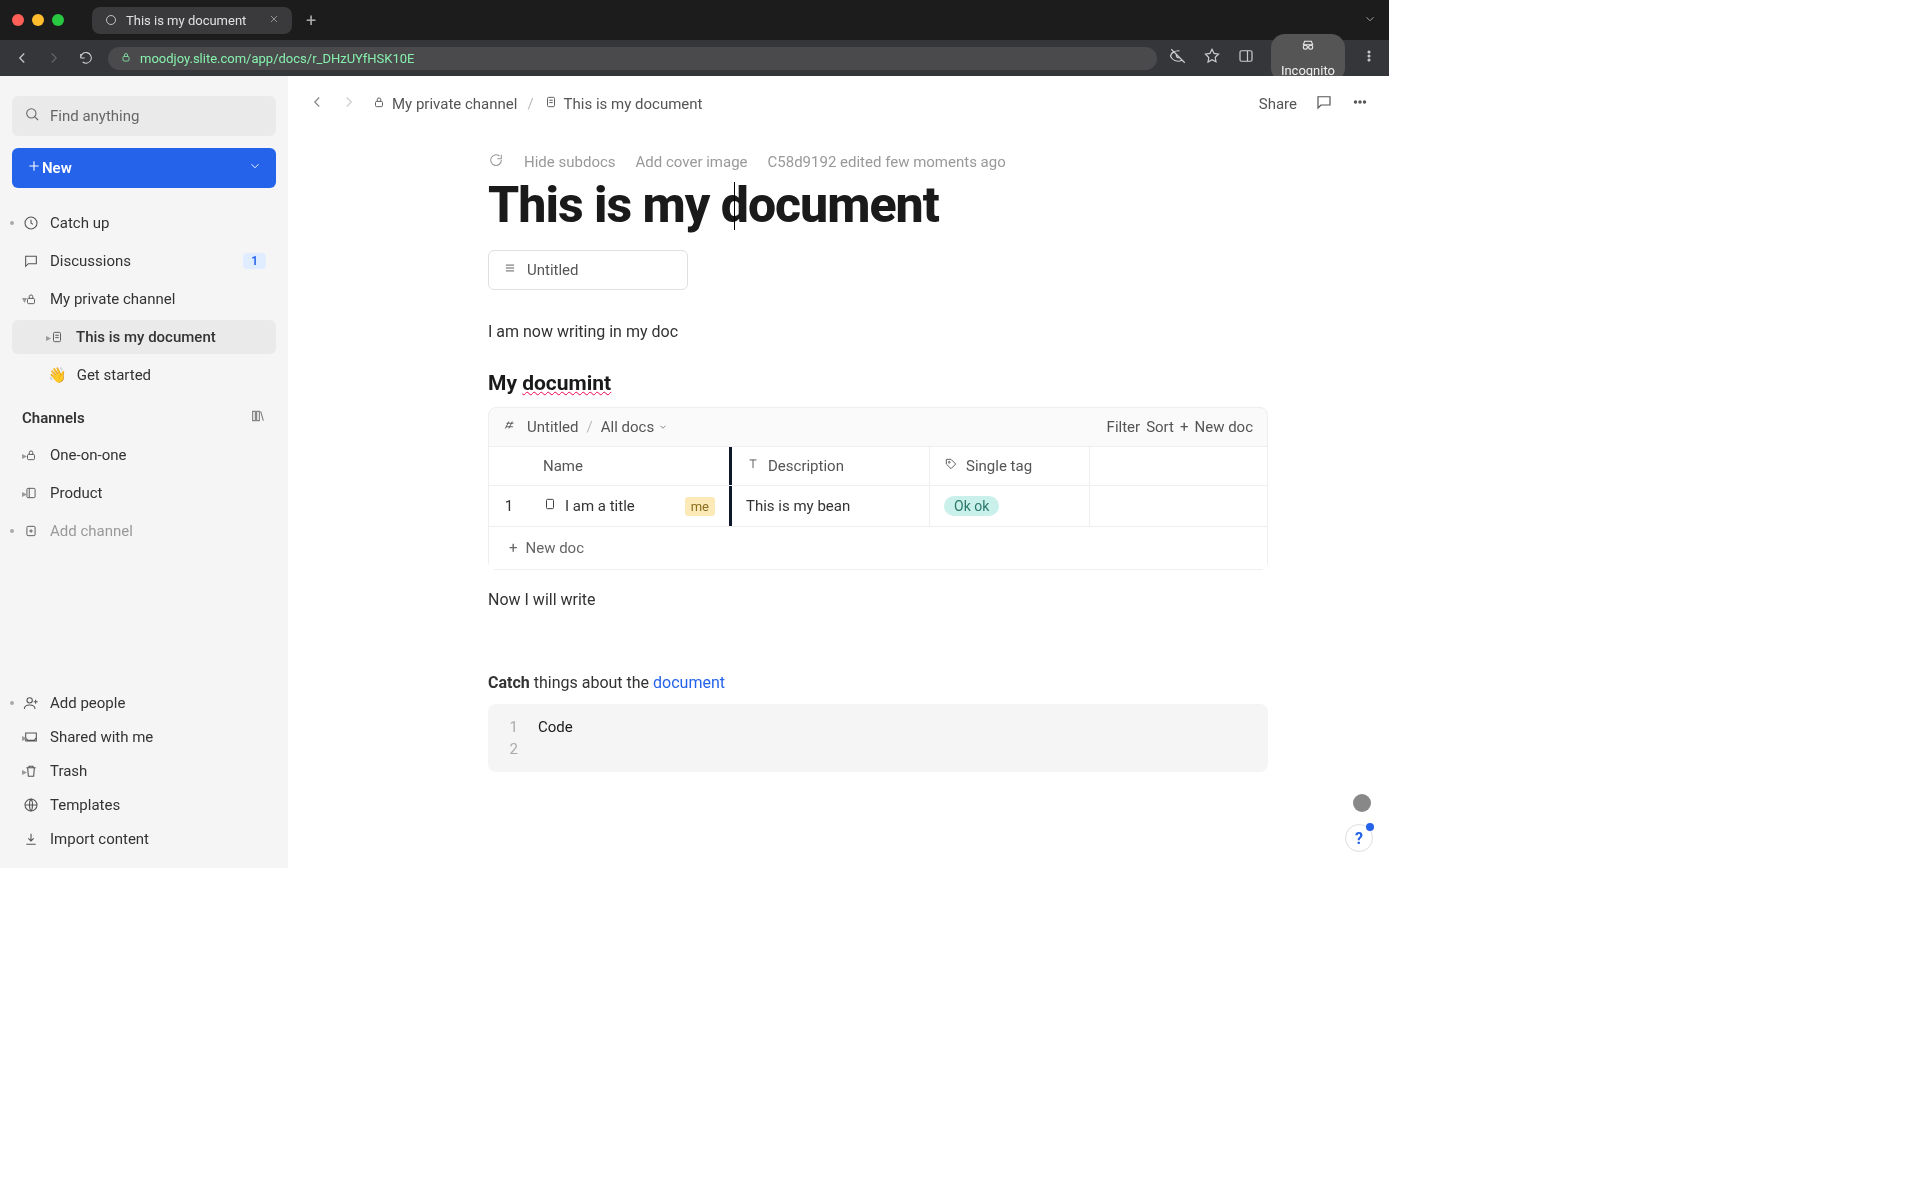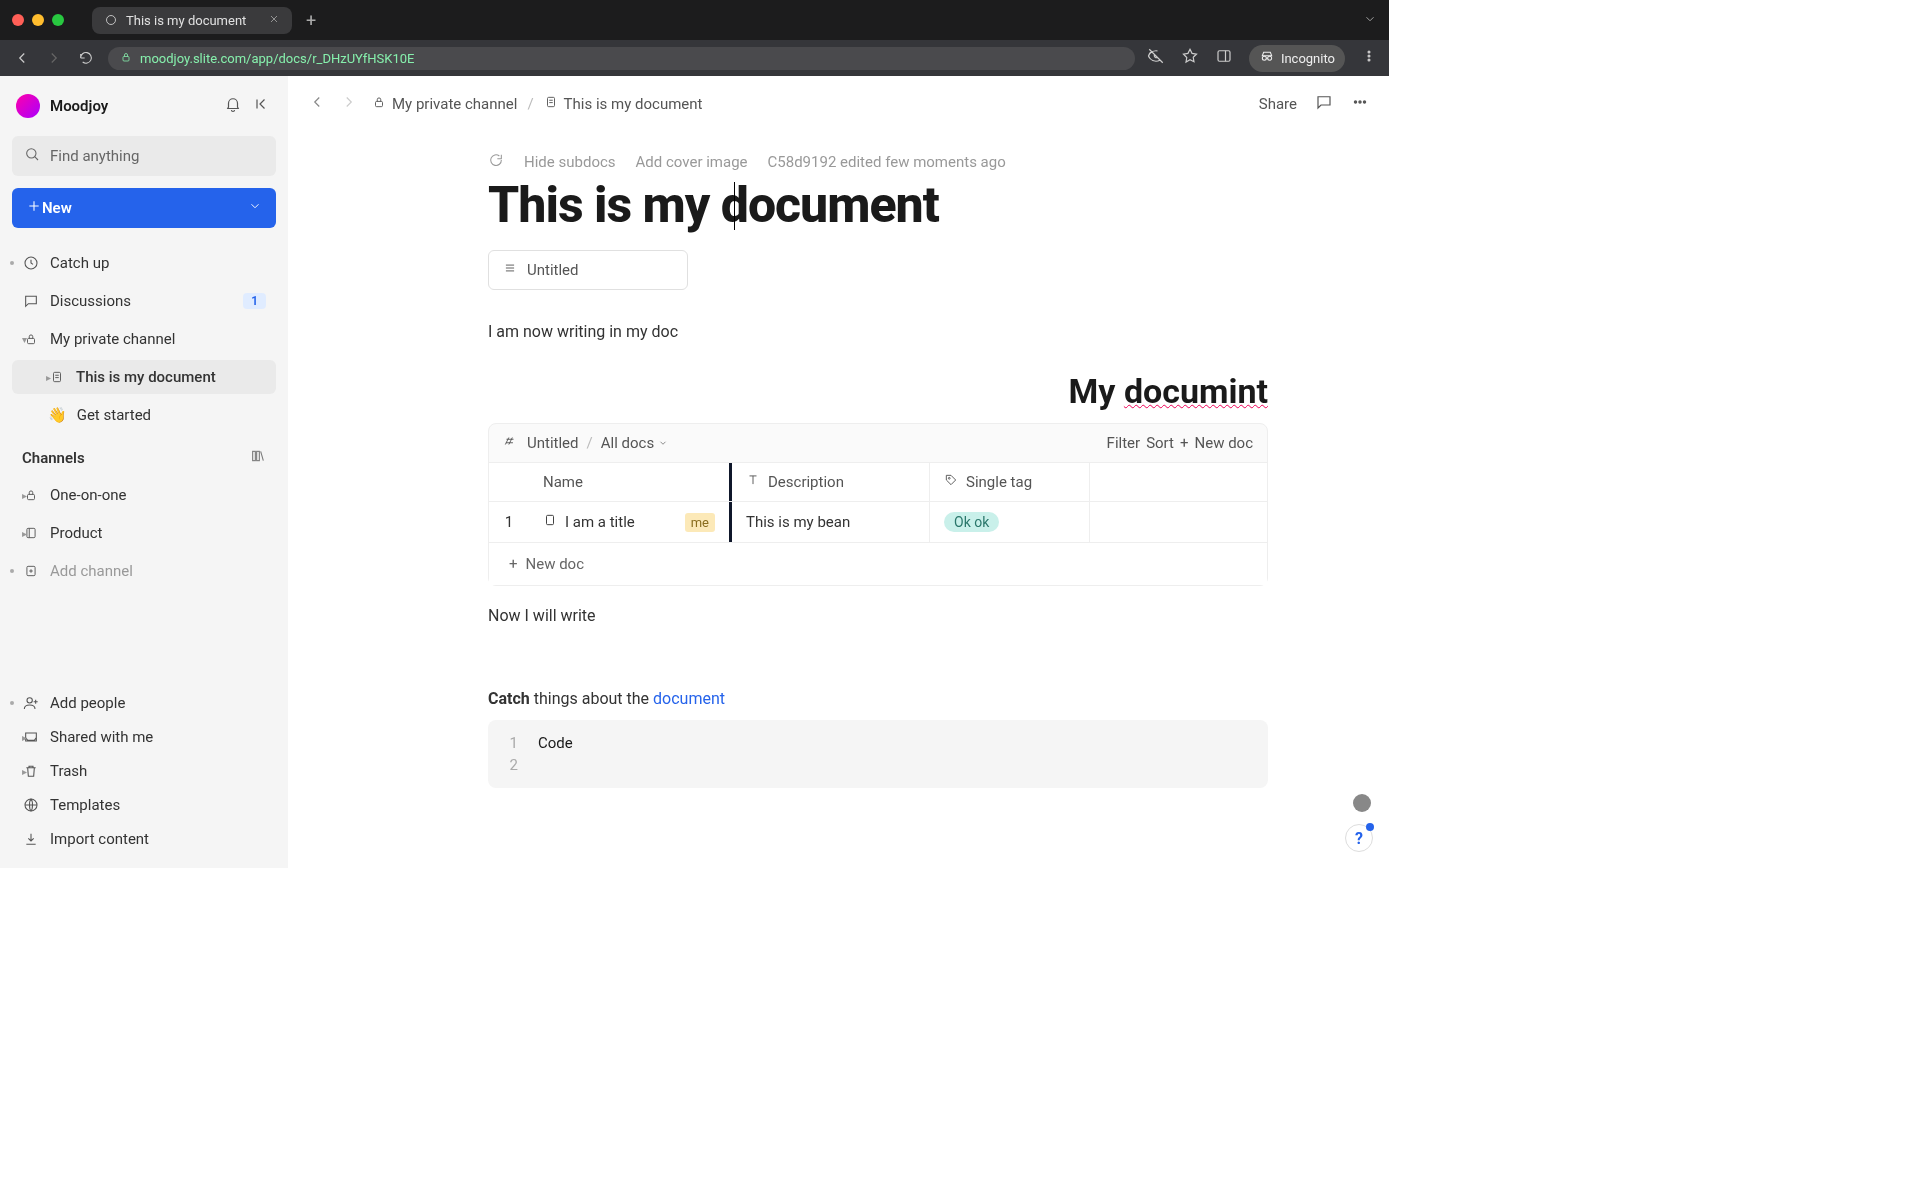--- a/index.html
+++ b/index.html
@@ -14,21 +14,21 @@
 .tab { background: #3a3a3c; border-radius: 8px; padding: 6px 12px; display: flex; align-items: center; gap: 8px; color: #e0e0e0; font-size: 13px; margin-left: 20px; min-width: 200px; }
 .tab-icon { width: 14px; height: 14px; display: flex; align-items: center; justify-content: center; }
 .tab-close { margin-left: auto; color: #aaa; cursor: pointer; }
 .tab-add { color: #aaa; font-size: 18px; margin-left: 6px; cursor: pointer; }
 .titlebar-right { margin-left: auto; color: #aaa; }
 .urlbar { height: 36px; background: #35363a; display: flex; align-items: center; padding: 0 12px; gap: 12px; color: #ccc; }
 .urlbar .navbtn { width: 20px; height: 20px; display: flex; align-items: center; justify-content: center; cursor: pointer; color: #ccc; }
 .urlbar .navbtn.disabled { color: #666; }
 .addrbox { flex: 1; background: #4a4a4d; border-radius: 16px; padding: 4px 12px; display: flex; align-items: flex-end; gap: 8px; font-size: 13px; color: #86efac; }
 .url-actions { display: flex; gap: 16px; align-items: center; color: #ccc; }
-.incognito-badge { display: flex; align-items: center; gap: 6px; font-size: 13px; color: #eee; background: #555; padding: 4px 10px; border-radius: 14px; }
+.incognito-badge { display: flex; align-items: center; gap: 6px; font-size: 13px; color: #eee; background: #555; padding: 4px 10px; border-radius: 14px; flex-direction: column; }
 .app { flex: 1; display: flex; background: #fff; }
 .sidebar { width: 288px; background: #f5f5f5; display: flex; flex-direction: column; padding: 12px; gap: 4px; }
 .workspace-header { display: flex; align-items: center; gap: 10px; padding: 6px 4px; }
 .workspace-avatar { width: 24px; height: 24px; border-radius: 50%; background: linear-gradient(135deg,#f0a,#a0f); }
 .workspace-name { font-weight: 600; font-size: 15px; }
 .workspace-header .icons { margin-left: auto; display: flex; gap: 12px; color: #555; }
 .search-box { background: #eaeaea; border-radius: 6px; padding: 10px 12px; display: flex; align-items: center; gap: 10px; color: #666; font-size: 15px; margin-top: 8px; }
 .new-btn { background: #2563eb; color: #fff; border-radius: 6px; padding: 10px 14px; display: flex; align-items: center; font-weight: 600; font-size: 15px; margin-top: 8px; cursor: pointer; position: relative; }
 .new-btn .chev { margin-left: auto; }
 .side-item { display: flex; align-items: center; gap: 10px; padding: 8px 10px; font-size: 15px; color: #333; border-radius: 6px; cursor: pointer; position: relative; }
@@ -50,21 +50,21 @@
 .breadcrumb .sep { color: #bbb; }
 .breadcrumb .crumb { display: flex; align-items: center; gap: 6px; }
 .topbar-right { margin-left: auto; display: flex; align-items: center; gap: 18px; color: #555; font-size: 15px; }
 .doc { padding: 20px 0 40px 200px; max-width: 980px; }
 .doc-meta { display: flex; align-items: center; gap: 20px; color: #999; font-size: 15px; margin-bottom: 4px; }
 .doc-meta .item { cursor: pointer; }
 .doc-title { font-size: 50px; font-weight: 800; letter-spacing: -1px; margin: 4px 0 16px; position: relative; }
 .text-cursor { position: absolute; width: 1px; height: 48px; background: #000; left: 246px; top: 6px; }
 .subdoc-pill { border: 1px solid #e0e0e0; border-radius: 6px; padding: 10px 14px; display: inline-flex; align-items: center; gap: 10px; color: #555; font-size: 15px; margin-bottom: 20px; min-width: 200px; }
 .doc p { font-size: 16px; color: #333; margin: 12px 0; }
-.doc h2 { font-size: 34px; font-weight: 700; margin: 30px 0 12px; text-align: right; }
+.doc h2 { font-size: 21px; font-weight: 700; margin: 30px 0 12px; }
 .spellcheck { text-decoration: underline wavy #e05; text-decoration-thickness: 1px; }
 .table-wrap { border: 1px solid #eee; border-radius: 8px; background: #fafafa; margin: 10px 0 20px; }
 .table-head { display: flex; align-items: center; padding: 10px 14px; gap: 10px; color: #555; font-size: 15px; }
 .table-head .crumbpath { display: flex; gap: 8px; align-items: center; }
 .table-head .right { margin-left: auto; display: flex; gap: 6px; align-items: center; }
 .table-head .right .btn { cursor: pointer; }
 .table-head .right .newdoc { display: flex; gap: 6px; align-items: center; }
 .grid-header { display: flex; border-top: 1px solid #eee; border-bottom: 1px solid #eee; background: #fff; }
 .grid-header .cell { padding: 10px 14px; font-size: 15px; color: #555; display: flex; align-items: center; gap: 8px; }
 .col-num { width: 40px; justify-content: center; }
@@ -166,32 +166,20 @@
             <circle cx="12" cy="6" r="1.5" fill="currentColor"></circle>
             <circle cx="12" cy="12" r="1.5" fill="currentColor"></circle>
             <circle cx="12" cy="18" r="1.5" fill="currentColor"></circle>
           </svg></span>
     </div>
   </div>
 
   <div class="app">
 
     <div class="sidebar">
-      <div class="workspace-header">
-        <div class="workspace-avatar"></div>
-        <span class="workspace-name">Moodjoy</span>
-        <div class="icons">
-          <span><svg width="18" height="18" viewBox="0 0 24 24">
-                <path d="M6 16V11a6 6 0 0 1 12 0v5l1 2H5zM10 20a2 2 0 0 0 4 0"></path>
-              </svg></span>
-          <span><svg width="18" height="18" viewBox="0 0 24 24">
-                <path d="M14 6l-6 6 6 6M4 6v12"></path>
-              </svg></span>
-        </div>
-      </div>
 
       <div class="search-box">
         <span><svg width="16" height="16" viewBox="0 0 24 24">
               <circle cx="11" cy="11" r="7"></circle>
               <path d="M21 21l-5-5"></path>
             </svg></span>
         <span>Find anything</span>
       </div>
 
       <div class="new-btn">

